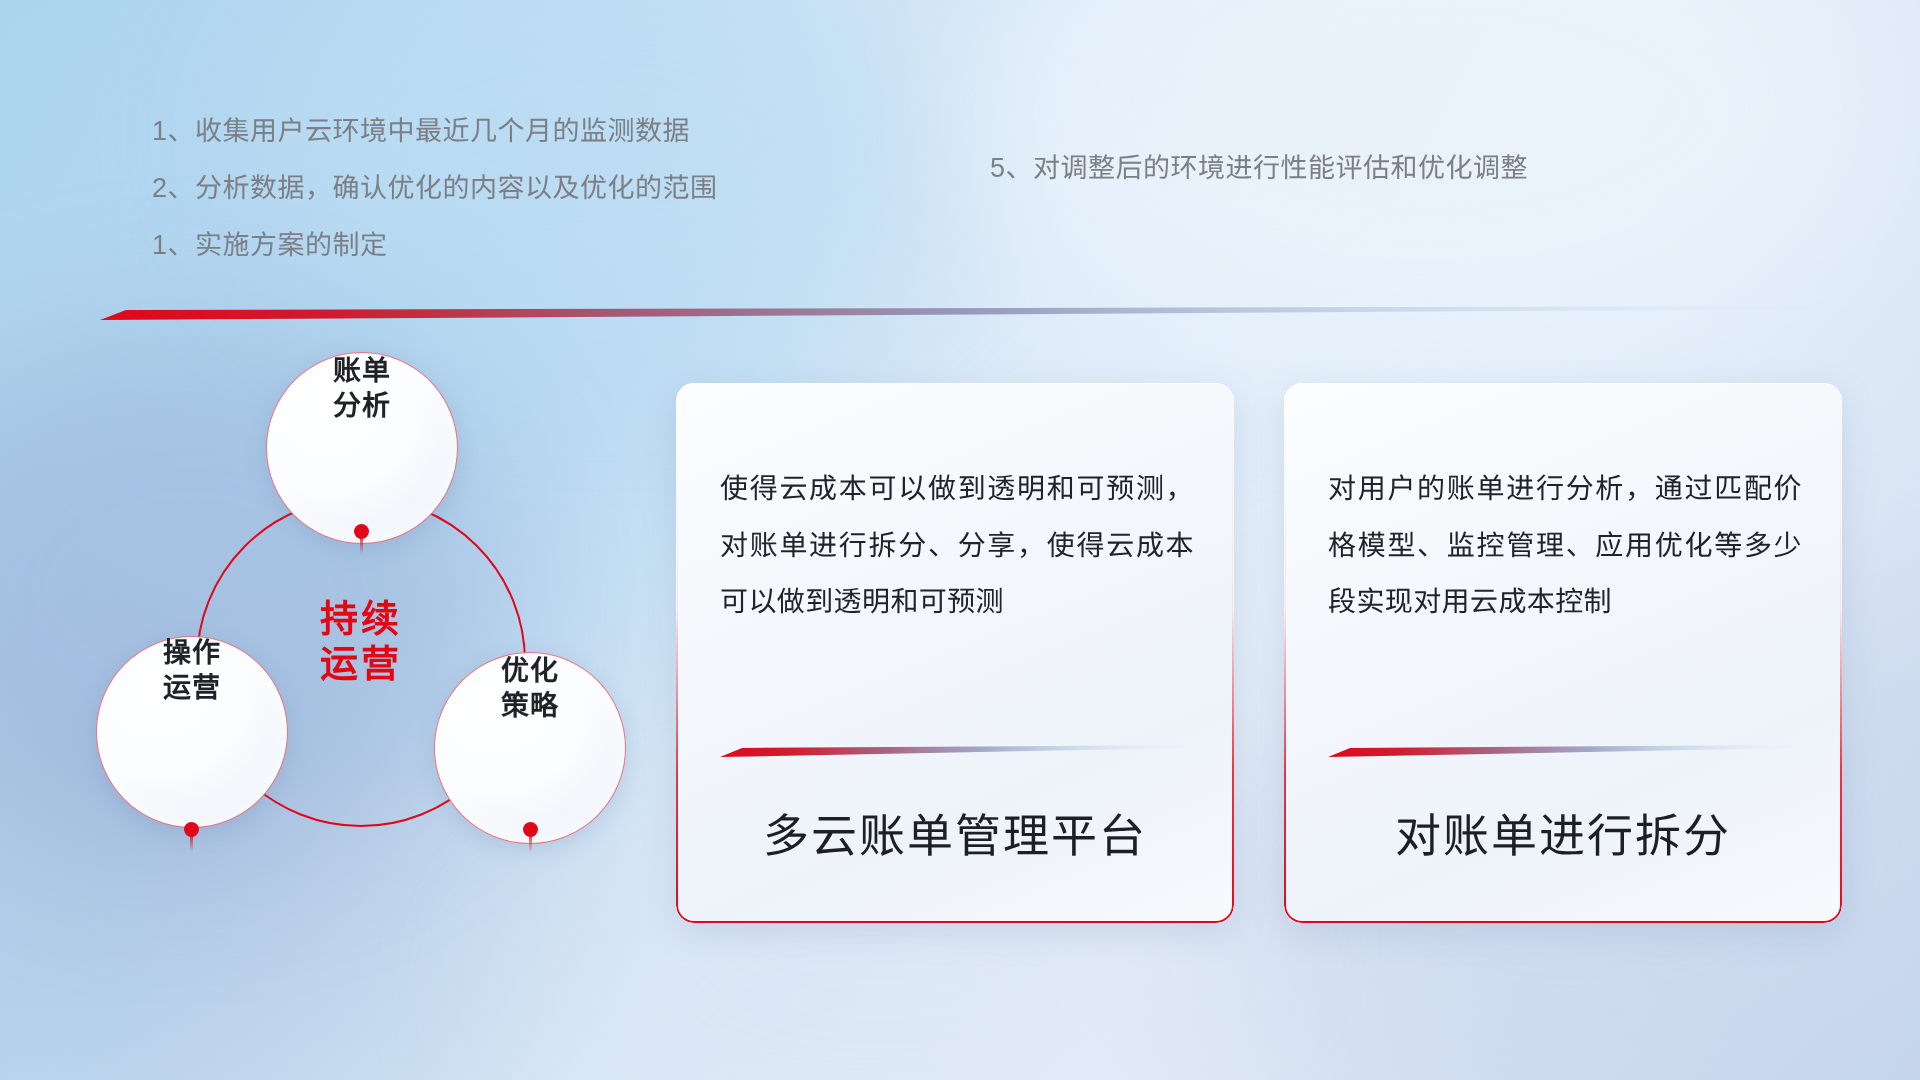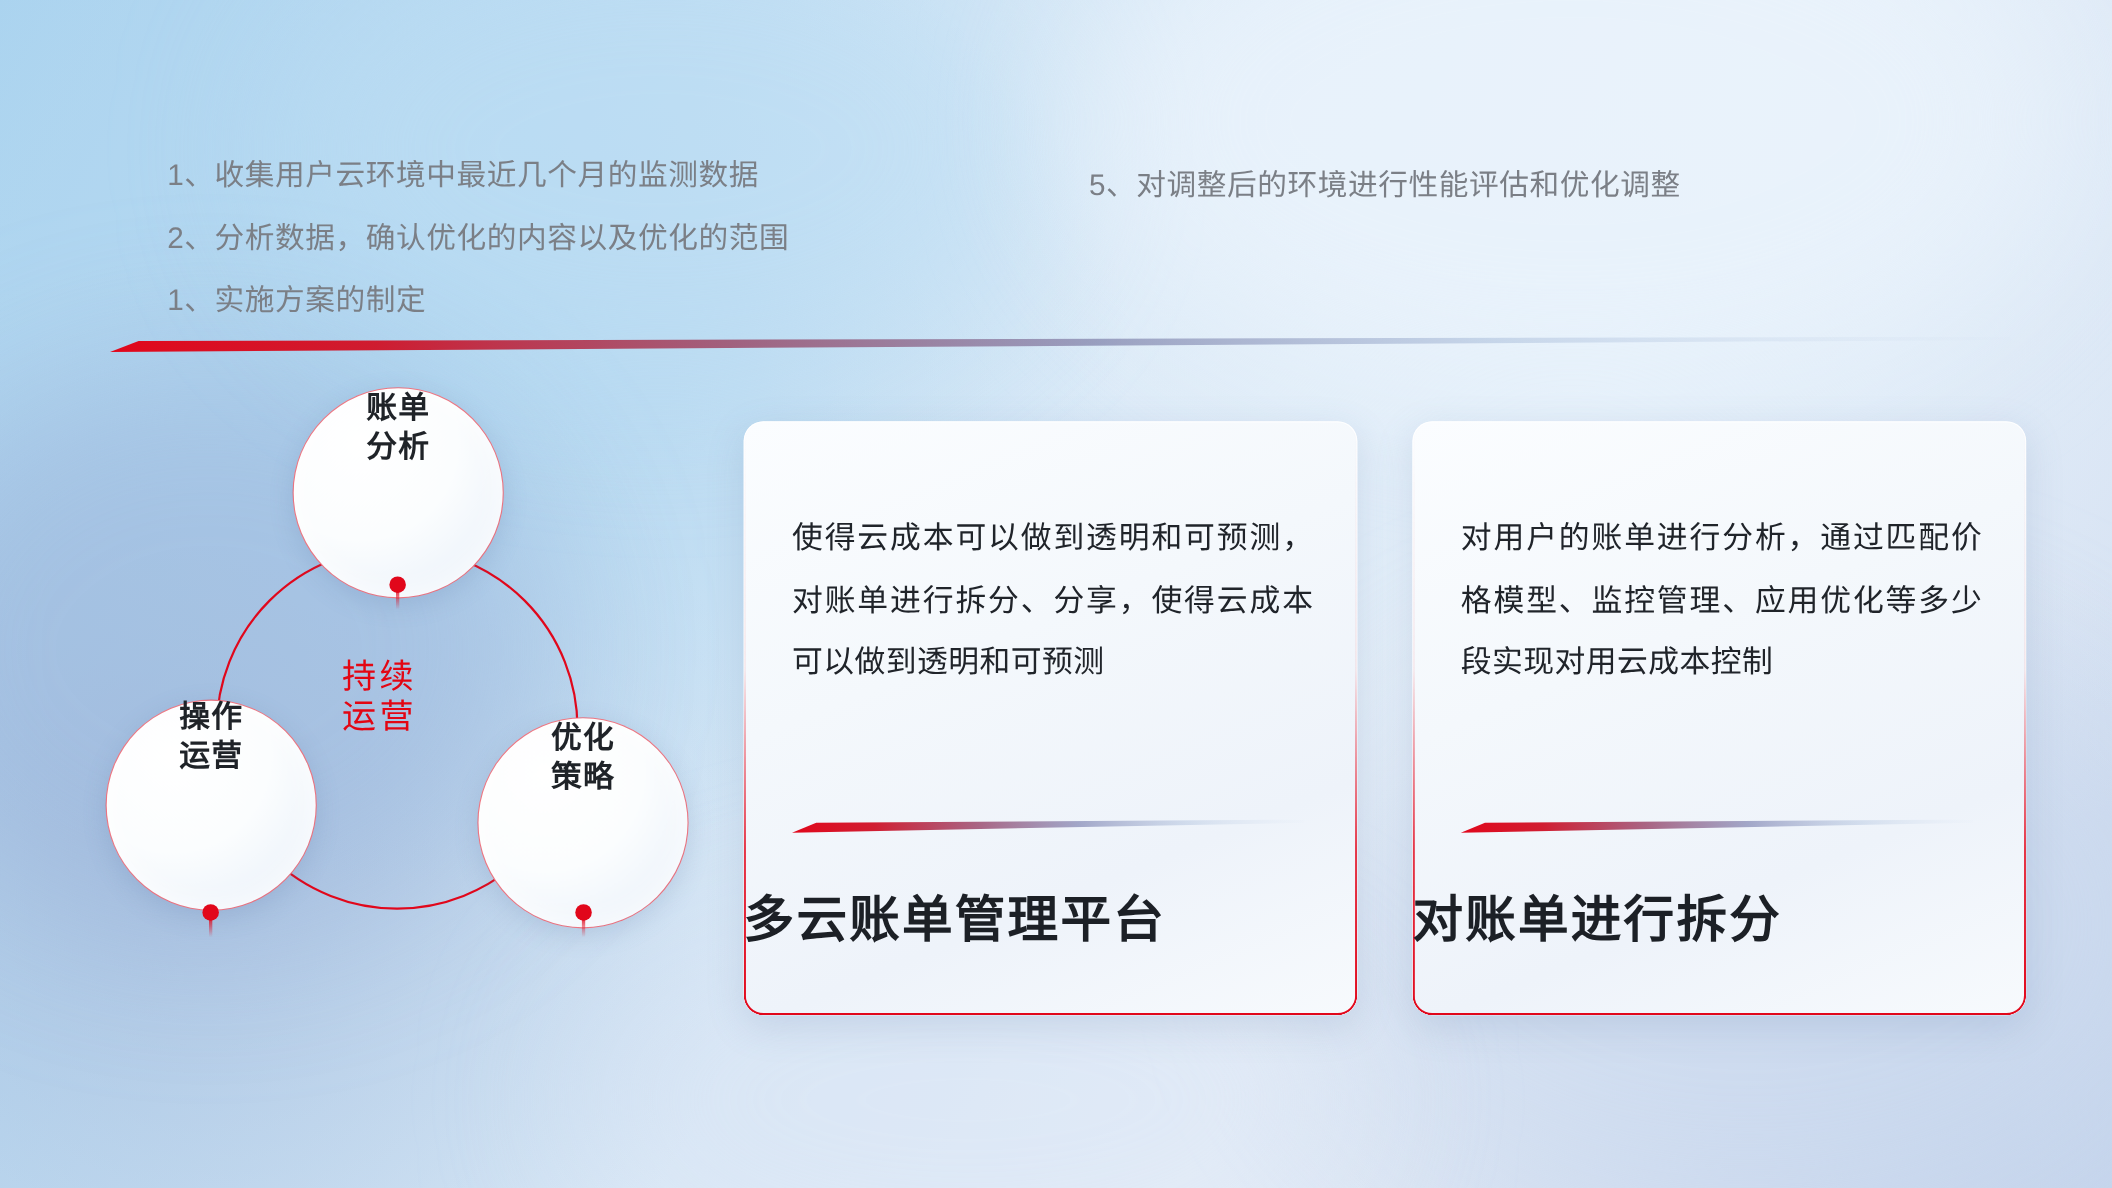--- a/index.html
+++ b/index.html
@@ -43,21 +43,21 @@
     position: absolute;
     font-size: 27px;
     line-height: 1.0;
     color: #7b7f86;
     letter-spacing: 0.5px;
     white-space: nowrap;
   }
   .bullets .row { margin-bottom: 30px; }
   .bullets .row:last-child { margin-bottom: 0; }
 
-  #bullets-left  { left: 152px; top: 118px; margin-top: 28px; }
+  #bullets-left  { left: 152px; top: 118px; }
   #bullets-right { left: 990px; top: 155px; }
 
   
   .taper {
     position: absolute;
     pointer-events: none;
   }
 
   #top-divider { left: 100px; top: 306px; width: 1728px; height: 16px; }
 
@@ -104,27 +104,27 @@
   }
 
   #bubble-top    { left: 170px; top: 0px;    width: 192px; height: 192px; }
   #bubble-left   { left: 0px;   top: 284px;  width: 192px; height: 192px; font-family: Liberation Mono, monospace; }
   #bubble-right  { left: 338px; top: 300px;  width: 192px; height: 192px; }
 
   .bubble-label { display: block; }
 
   #venn-center-label {
     position: absolute;
-    left: 84px;
+    left: 100px;
     top: 245px;
     width: 330px;
     text-align: center;
     color: #e30613;
-    font-weight: normal;
-    font-size: 31px;
+    font-weight: bold;
+    font-size: 38px;
     line-height: 1.18;
     letter-spacing: 3px;
   }
 
   .dot {
     position: absolute;
     width: 15px;
     height: 15px;
     border-radius: 50%;
     background: #e1071b;
@@ -195,22 +195,23 @@
     top: 362px;
     width: 466px;
     height: 13px;
   }
 
   .card-title {
     position: absolute;
     left: 0;
     right: 0;
     bottom: 58px;
+    text-align: center;
     font-size: 46px;
-    font-weight: bold;
+    font-weight: normal;
     color: #1c2026;
     letter-spacing: 2px;
   }
 </style>
 </head>
 <body>
 
 <div id="slide">
 
   <div class="haze haze-a"></div>

